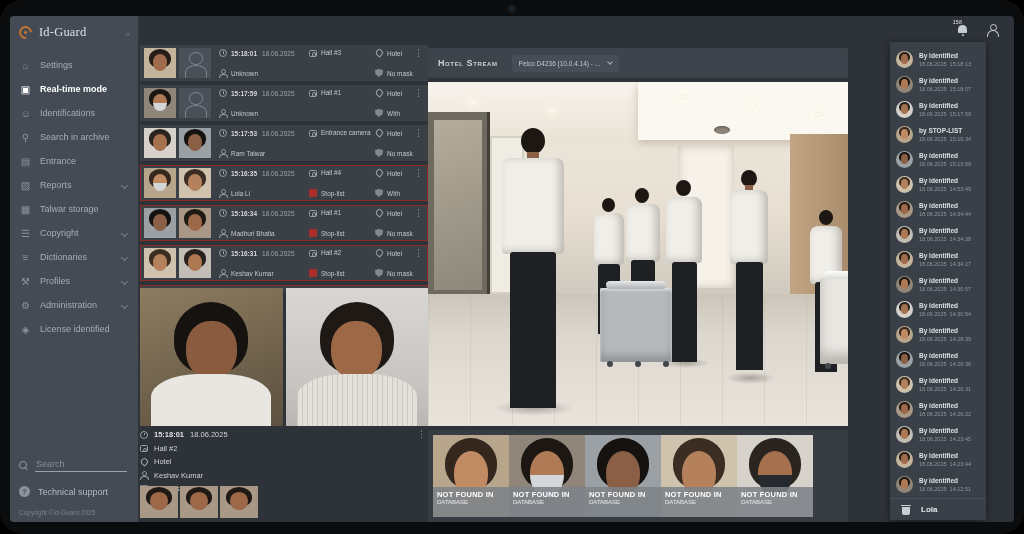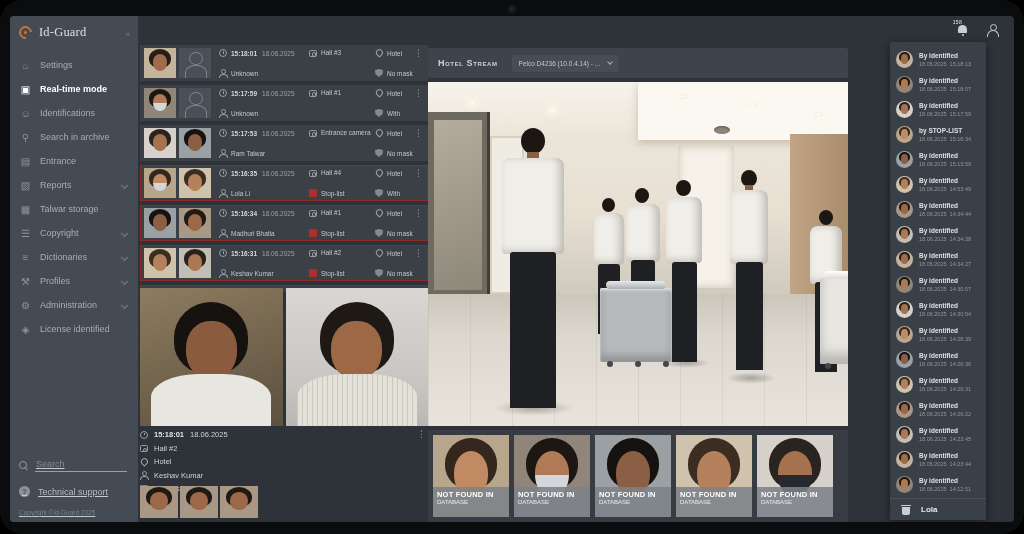--- a/index.html
+++ b/index.html
@@ -22,21 +22,21 @@
   .collapse { color:#79818b; font-size:9px; cursor:pointer; }
   .nav { margin-top:6px; }
   .nav-item { display:flex; align-items:center; gap:8px; padding:6.5px 9px; cursor:pointer; }
   .nav-ic { width:13px; font-size:10px; color:#8b939d; text-align:center; flex:0 0 13px; }
   .nav-label { font-size:9px; color:#a7adb5; flex:1; white-space:nowrap; }
   .nav-item.active .nav-label { color:#ffffff; font-weight:bold; }
   .nav-item.active .nav-ic { color:#ffffff; }
   .nav-caret { display:none; width:5px; height:5px; border-right:1px solid #79818b; border-bottom:1px solid #79818b;
                transform:rotate(45deg); margin-right:2px; }
   .nav-item.expandable .nav-caret { display:block; }
-  .sb-bottom { position:absolute; left:0; bottom:0; width:100%; padding:8px 9px 6px;text-decoration:underline; }
+  .sb-bottom { position:absolute; left:0; bottom:0; width:100%; padding:8px 9px 6px; }
   .search-row { display:flex; align-items:flex-end; gap:7px; margin-bottom:14px; }
   .mag { position:relative; width:9px; height:9px; flex:0 0 9px; margin-bottom:2px;}
   .mag::before{content:"";position:absolute;left:0;top:0;width:6px;height:6px;border:1.3px solid #9099a3;border-radius:50%;}
   .mag::after{content:"";position:absolute;left:6px;top:6px;width:4px;height:1.4px;background:#9099a3;transform:rotate(45deg);transform-origin:0 0;}
   .search-input { background:transparent; border:none; border-bottom:1px solid #9aa1aa; width:92px;
                   font-size:9px; color:#cfd4d9; padding:2px 1px; outline:none; font-family:inherit;}
   .search-input::placeholder { color:#858d96; }
   .support-row { display:flex; align-items:center; gap:8px; margin-bottom:12px; cursor:pointer;}
   .qmark { width:11px; height:11px; border-radius:50%; background:#8b939d; color:#444b54; font-size:8px;
            font-weight:bold; text-align:center; line-height:11px; flex:0 0 11px;}
@@ -153,21 +153,21 @@
   .fig .legs { position:absolute; background:#1f2024; border-radius:3px 3px 0 0; }
   .fig .shadow { position:absolute; background:radial-gradient(ellipse at center, rgba(60,55,48,.35), transparent 70%); border-radius:50%;}
   .cart { position:absolute; background:#b7babc; border-radius:2px; box-shadow:inset 0 2px 3px #e2e4e6, inset 0 -6px 8px #8d9093; }
   .cart::before{content:"";position:absolute;left:8%;top:-7px;width:84%;height:8px;border-radius:4px;background:linear-gradient(180deg,#e6e8ea,#aeb1b4);}
   .cart::after{content:"";position:absolute;left:10%;bottom:-5px;width:6px;height:6px;border-radius:50%;background:#43464a;box-shadow:28px 0 0 #43464a,56px 0 0 #43464a;}
   .cart.linen { background:#e9e7e2; box-shadow:inset 0 -10px 12px #b9b6b0; }
   .cart.linen::before{ background:linear-gradient(180deg,#ffffff,#dcdad5); }
 
   
   .nfrow { position:absolute; left:418px; top:414px; width:420px; height:92px; background:#373c43;
-           display:flex; gap:5px; padding:5px; }
+           display:flex; padding:5px; }
   .nfcard { width:76px; height:82px; position:relative; overflow:hidden; cursor:pointer; flex:0 0 76px;}
   .nfcard .face { position:absolute; inset:0; }
   .nf-ovl { position:absolute; left:0; bottom:0; width:100%; height:30px; background:rgba(125,130,136,.88);
             padding:3px 4px; }
   .nf-l1 { font-size:7.5px; font-weight:bold; color:#ffffff; letter-spacing:.2px; }
   .nf-l2 { font-size:6px; color:#e8eaec; }
 
   
   .notif { position:absolute; left:880px; top:26px; width:96px; height:478px; background:#3a4048;
            border-radius:2px; box-shadow:0 2px 10px rgba(0,0,0,.45); overflow:hidden; }

